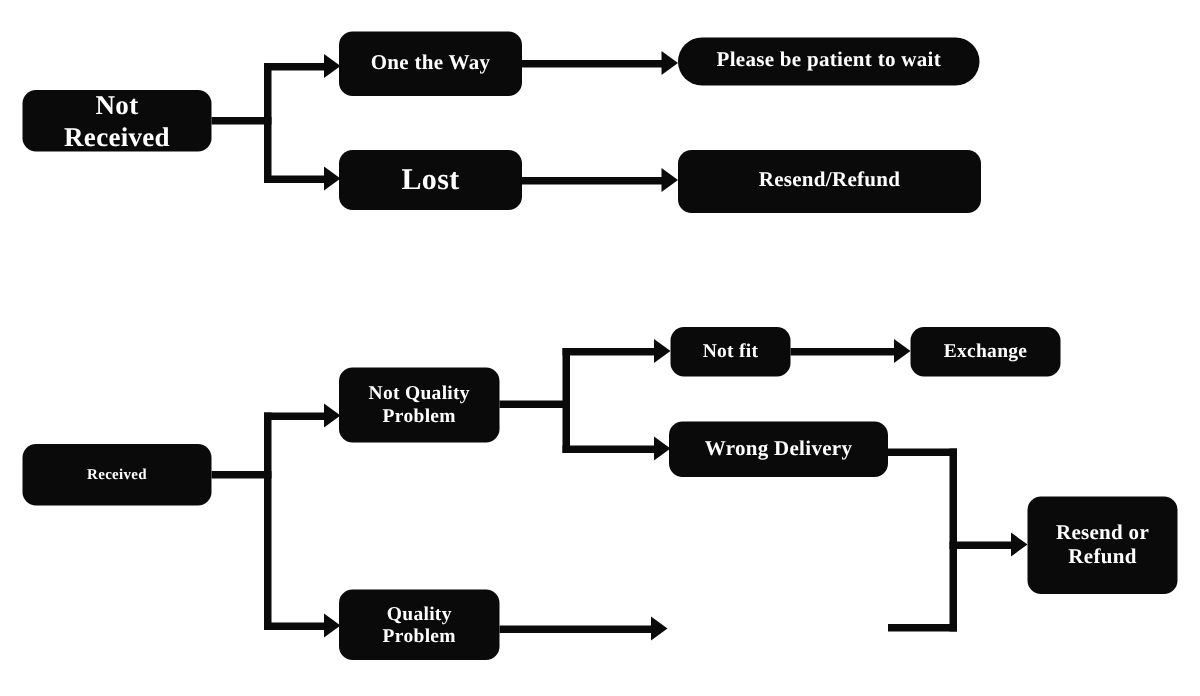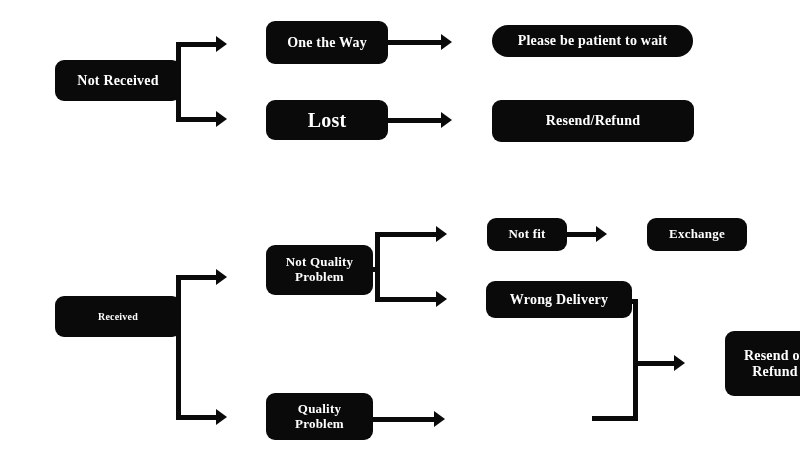--- a/index.html
+++ b/index.html
@@ -26,26 +26,25 @@
     align-items: center;
     justify-content: center;
     text-align: center;
     font-weight: bold;
     font-family: "Liberation Serif", "DejaVu Serif", serif;
     letter-spacing: 0.2px;
     line-height: 1.12;
     box-sizing: border-box;
     padding: 2px 14px;
     z-index: 3;
-    margin-left: 40px;
   }
   .node-label { display: block; white-space: pre-line; }
 
   
-  #n-not-received   { left: 15px;  top: 60px;  width: 126px; height: 41px; font-size: 14px; }
+  #n-not-received   { left: 15px;  top: 60px;  width: 126px; height: 41px; font-size: 18px; }
   #n-on-the-way     { left: 226px; top: 21px;  width: 122px; height: 43px; font-size: 14px; }
   #n-please-wait    { left: 452px; top: 25px;  width: 201px; height: 32px; font-size: 14px; border-radius: 17px; }
   #n-lost           { left: 226px; top: 100px; width: 122px; height: 40px; font-size: 20px; }
   #n-resend-refund  { left: 452px; top: 100px; width: 202px; height: 42px; font-size: 14px; }
 
   #n-received       { left: 15px;  top: 296px; width: 126px; height: 41px; font-size: 10px; }
   #n-not-quality    { left: 226px; top: 245px; width: 107px; height: 50px; font-size: 13px; }
   #n-quality-prob   { left: 226px; top: 393px; width: 107px; height: 47px; font-size: 13px; }
   #n-not-fit        { left: 447px; top: 218px; width: 80px;  height: 33px; font-size: 13px; }
   #n-exchange       { left: 607px; top: 218px; width: 100px; height: 33px; font-size: 13px; }

